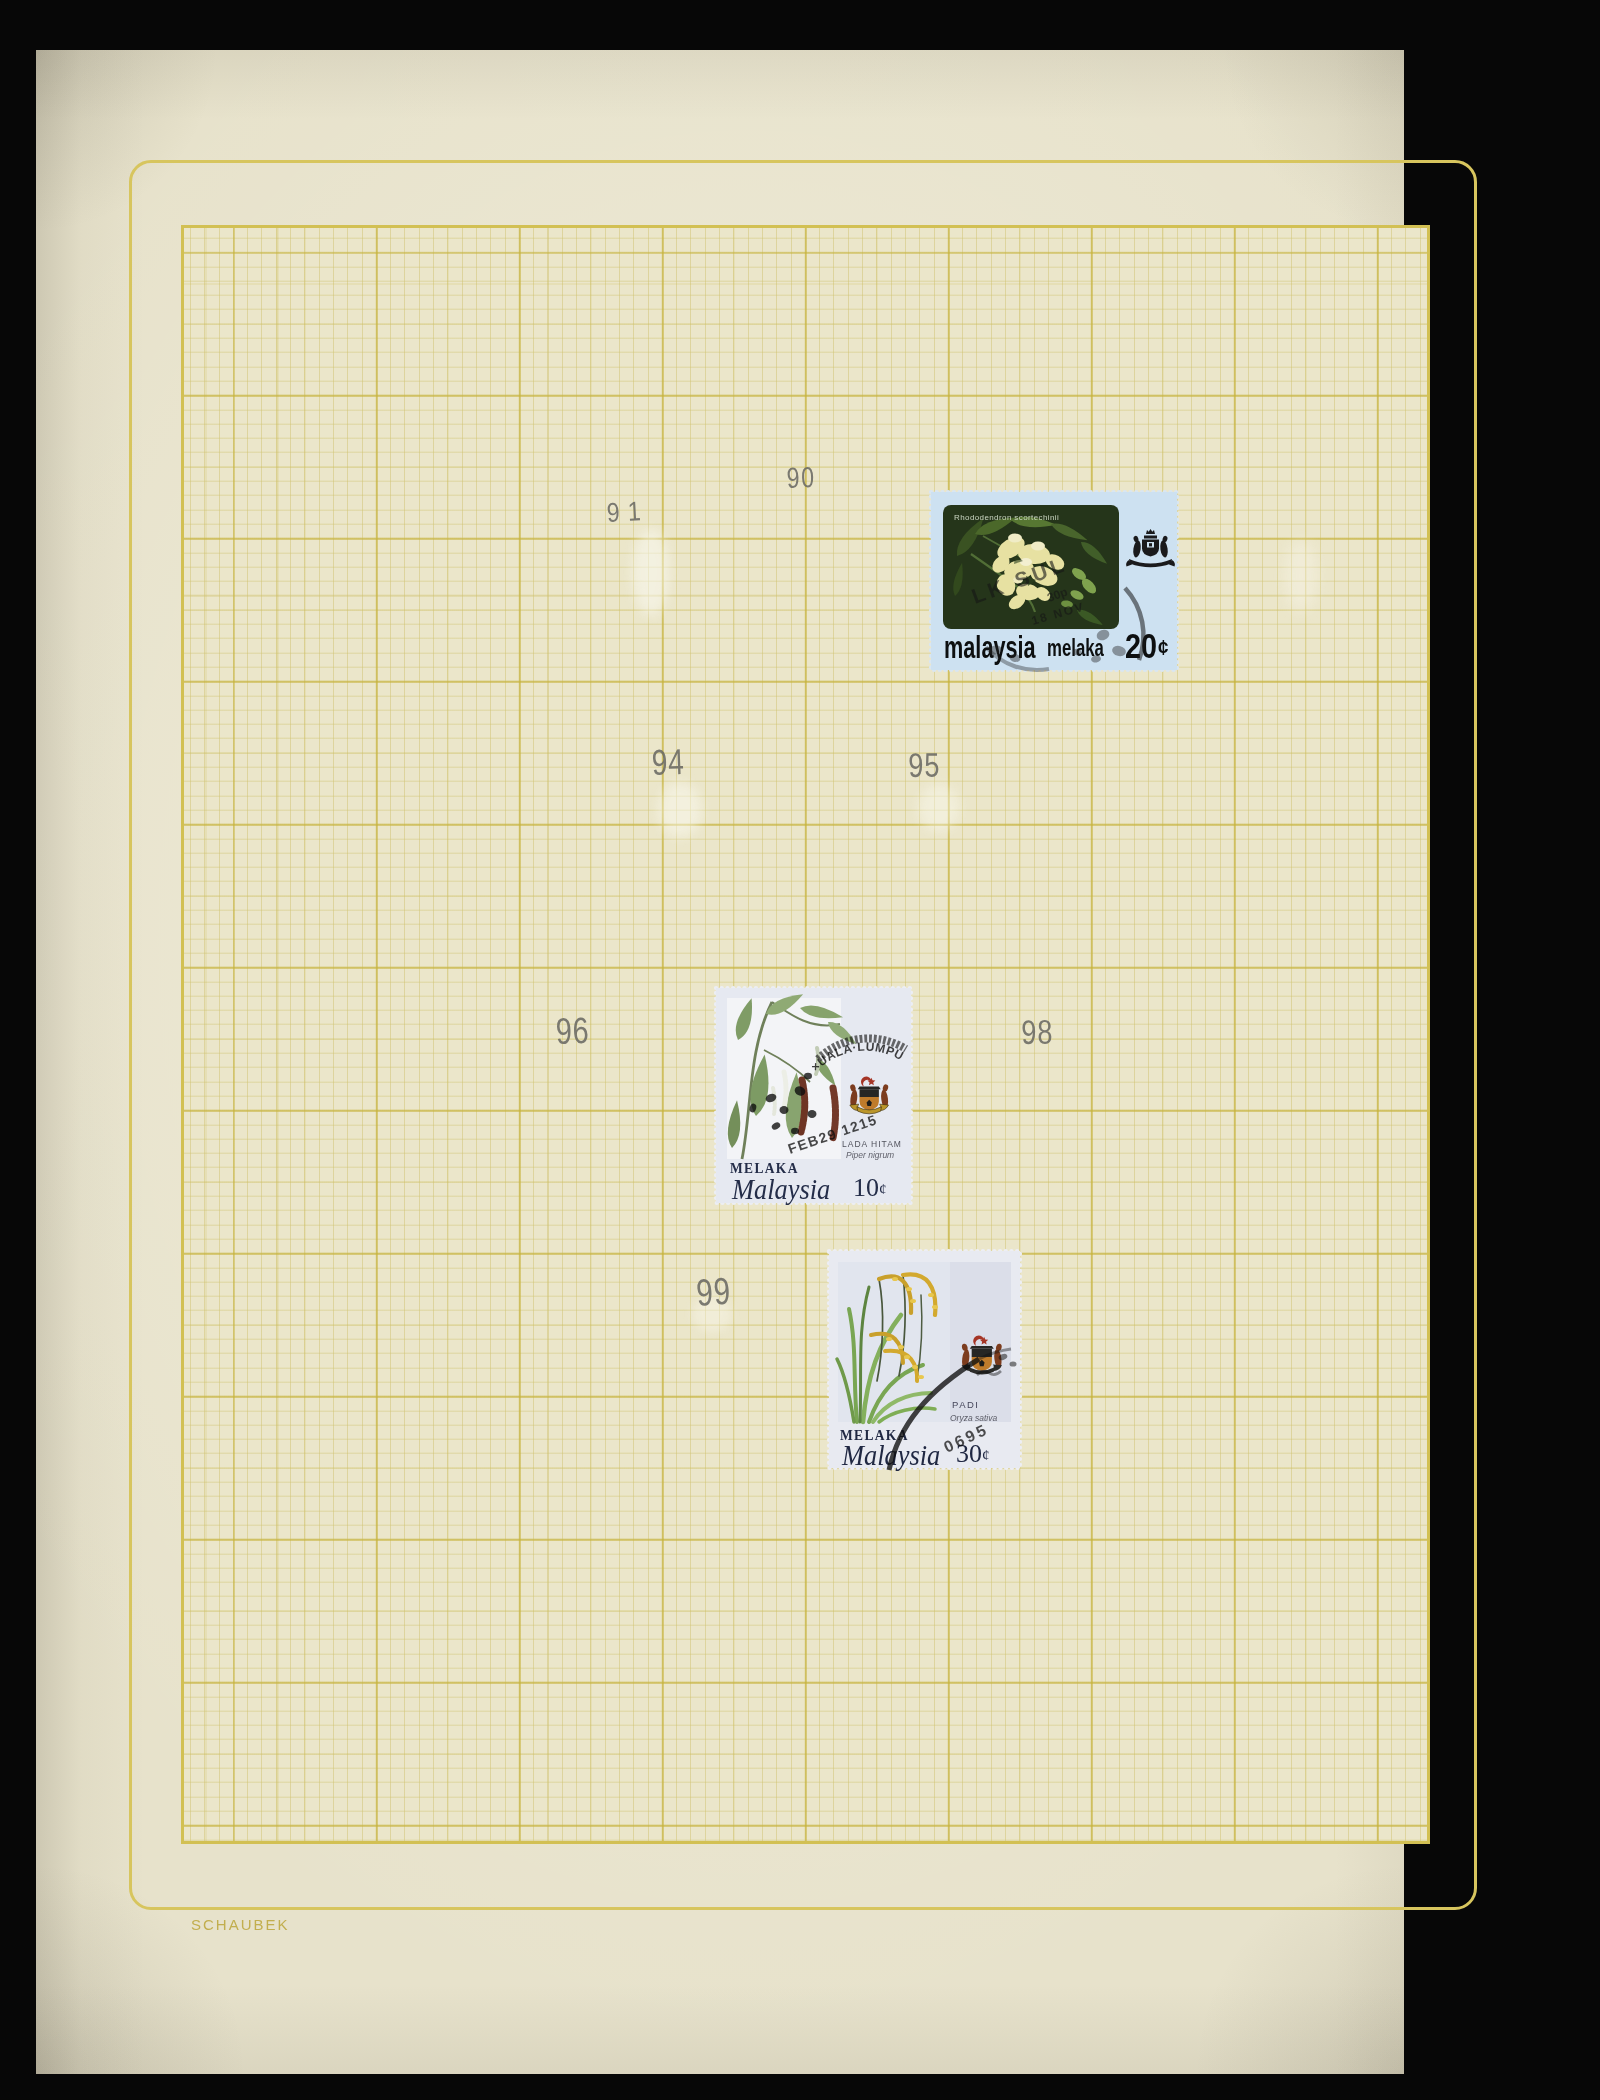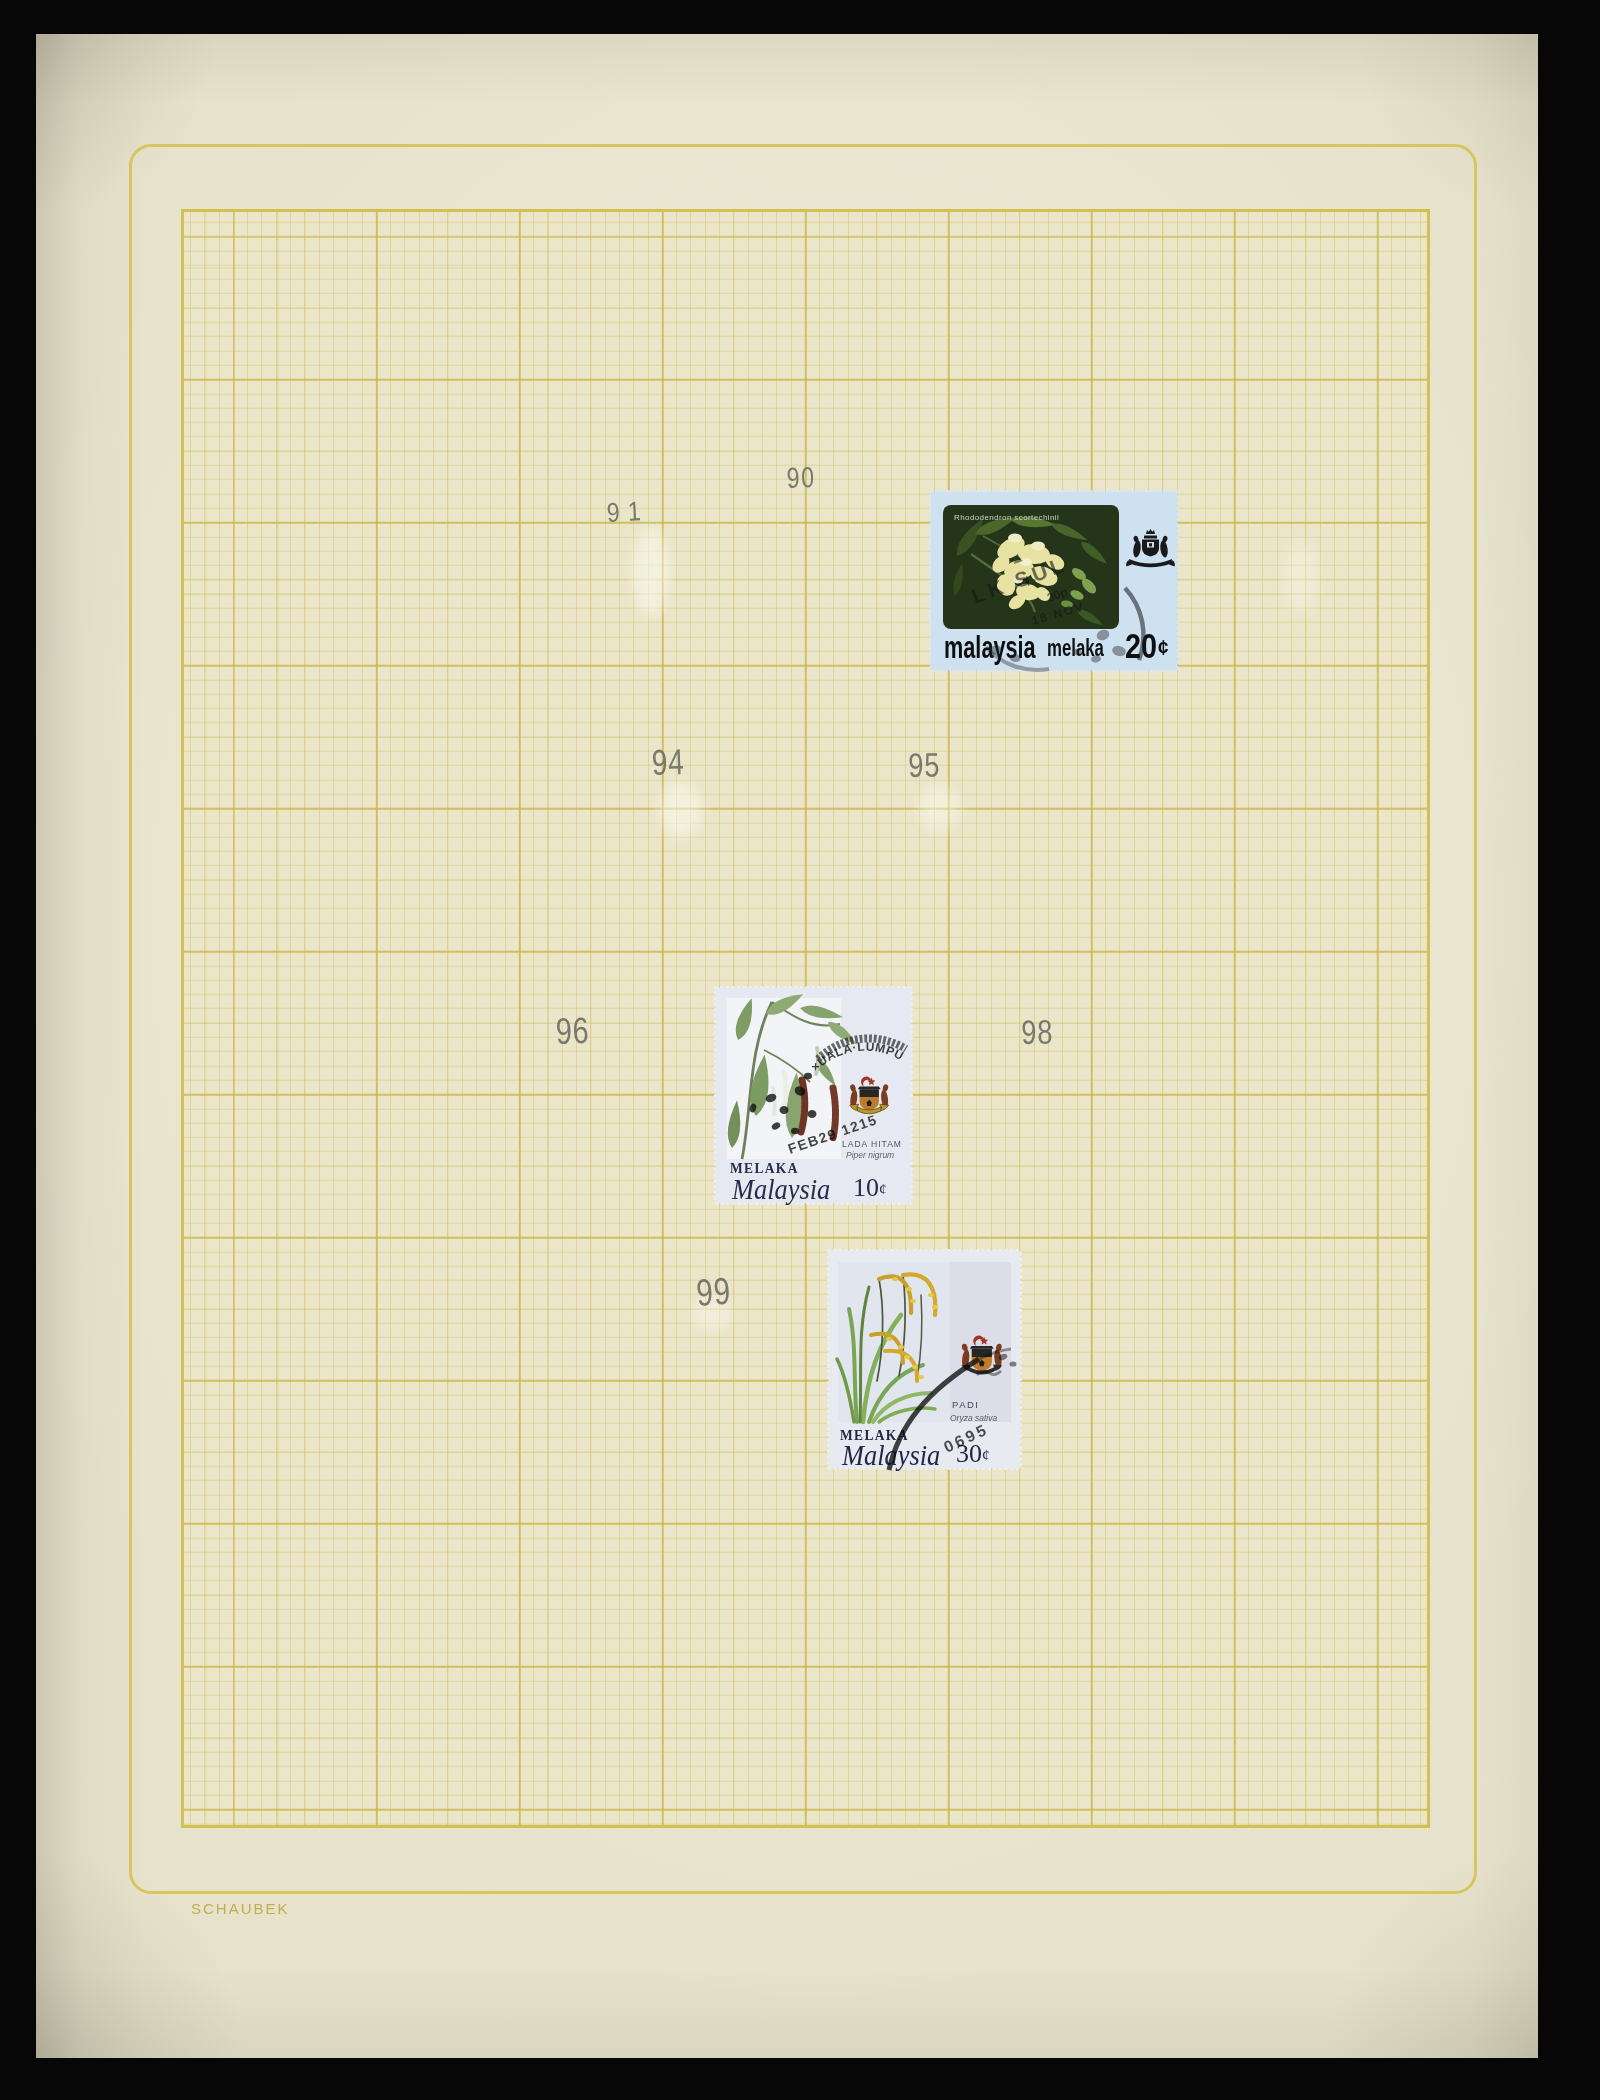--- a/index.html
+++ b/index.html
@@ -3,21 +3,21 @@
 <meta charset="utf-8">
 <style>
  html,body{margin:0;padding:0;background:#070707;width:1600px;height:2100px;overflow:hidden}
  *{box-sizing:border-box}
 </style>
 </head>
 <body>
 
 <div style="position:absolute;left:0;top:0;width:1600px;height:2100px;background:#070707"></div>
 
-<div style="position:absolute;left:36px;top:34px;width:1502px;height:2024px;
+<div style="position:absolute;left:36px;top:50px;width:1368px;height:2024px;
   background:
     radial-gradient(ellipse 260px 260px at 0% 0%, rgba(60,55,42,0.14), rgba(60,55,42,0) 70%),
     radial-gradient(ellipse 260px 260px at 100% 0%, rgba(60,55,42,0.10), rgba(60,55,42,0) 70%),
     radial-gradient(ellipse 300px 300px at 0% 100%, rgba(60,55,42,0.14), rgba(60,55,42,0) 70%),
     radial-gradient(ellipse 300px 300px at 100% 100%, rgba(60,55,42,0.12), rgba(60,55,42,0) 70%),
     radial-gradient(ellipse 1200px 1550px at 52% 44%, rgba(255,253,242,0.38), rgba(255,253,242,0) 72%),
     linear-gradient(90deg, rgba(70,64,50,0.16) 0, rgba(70,64,50,0.04) 45px, rgba(70,64,50,0) 110px),
     linear-gradient(0deg, rgba(70,64,50,0.08) 0, rgba(70,64,50,0) 90px),
     linear-gradient(180deg, rgba(70,64,50,0.08) 0, rgba(70,64,50,0) 70px),
     linear-gradient(270deg, rgba(90,80,60,0.06) 0, rgba(90,80,60,0) 70px),

